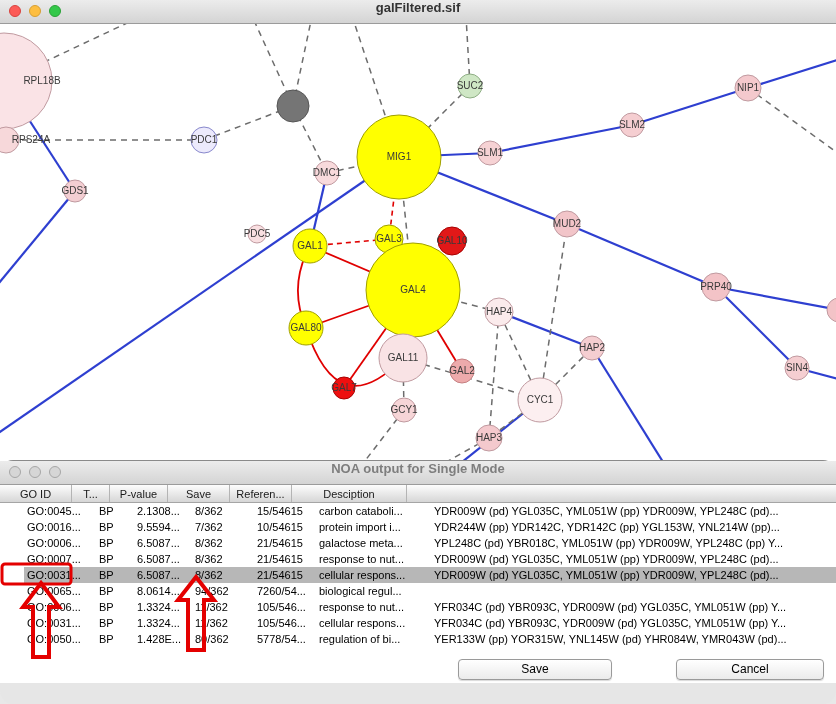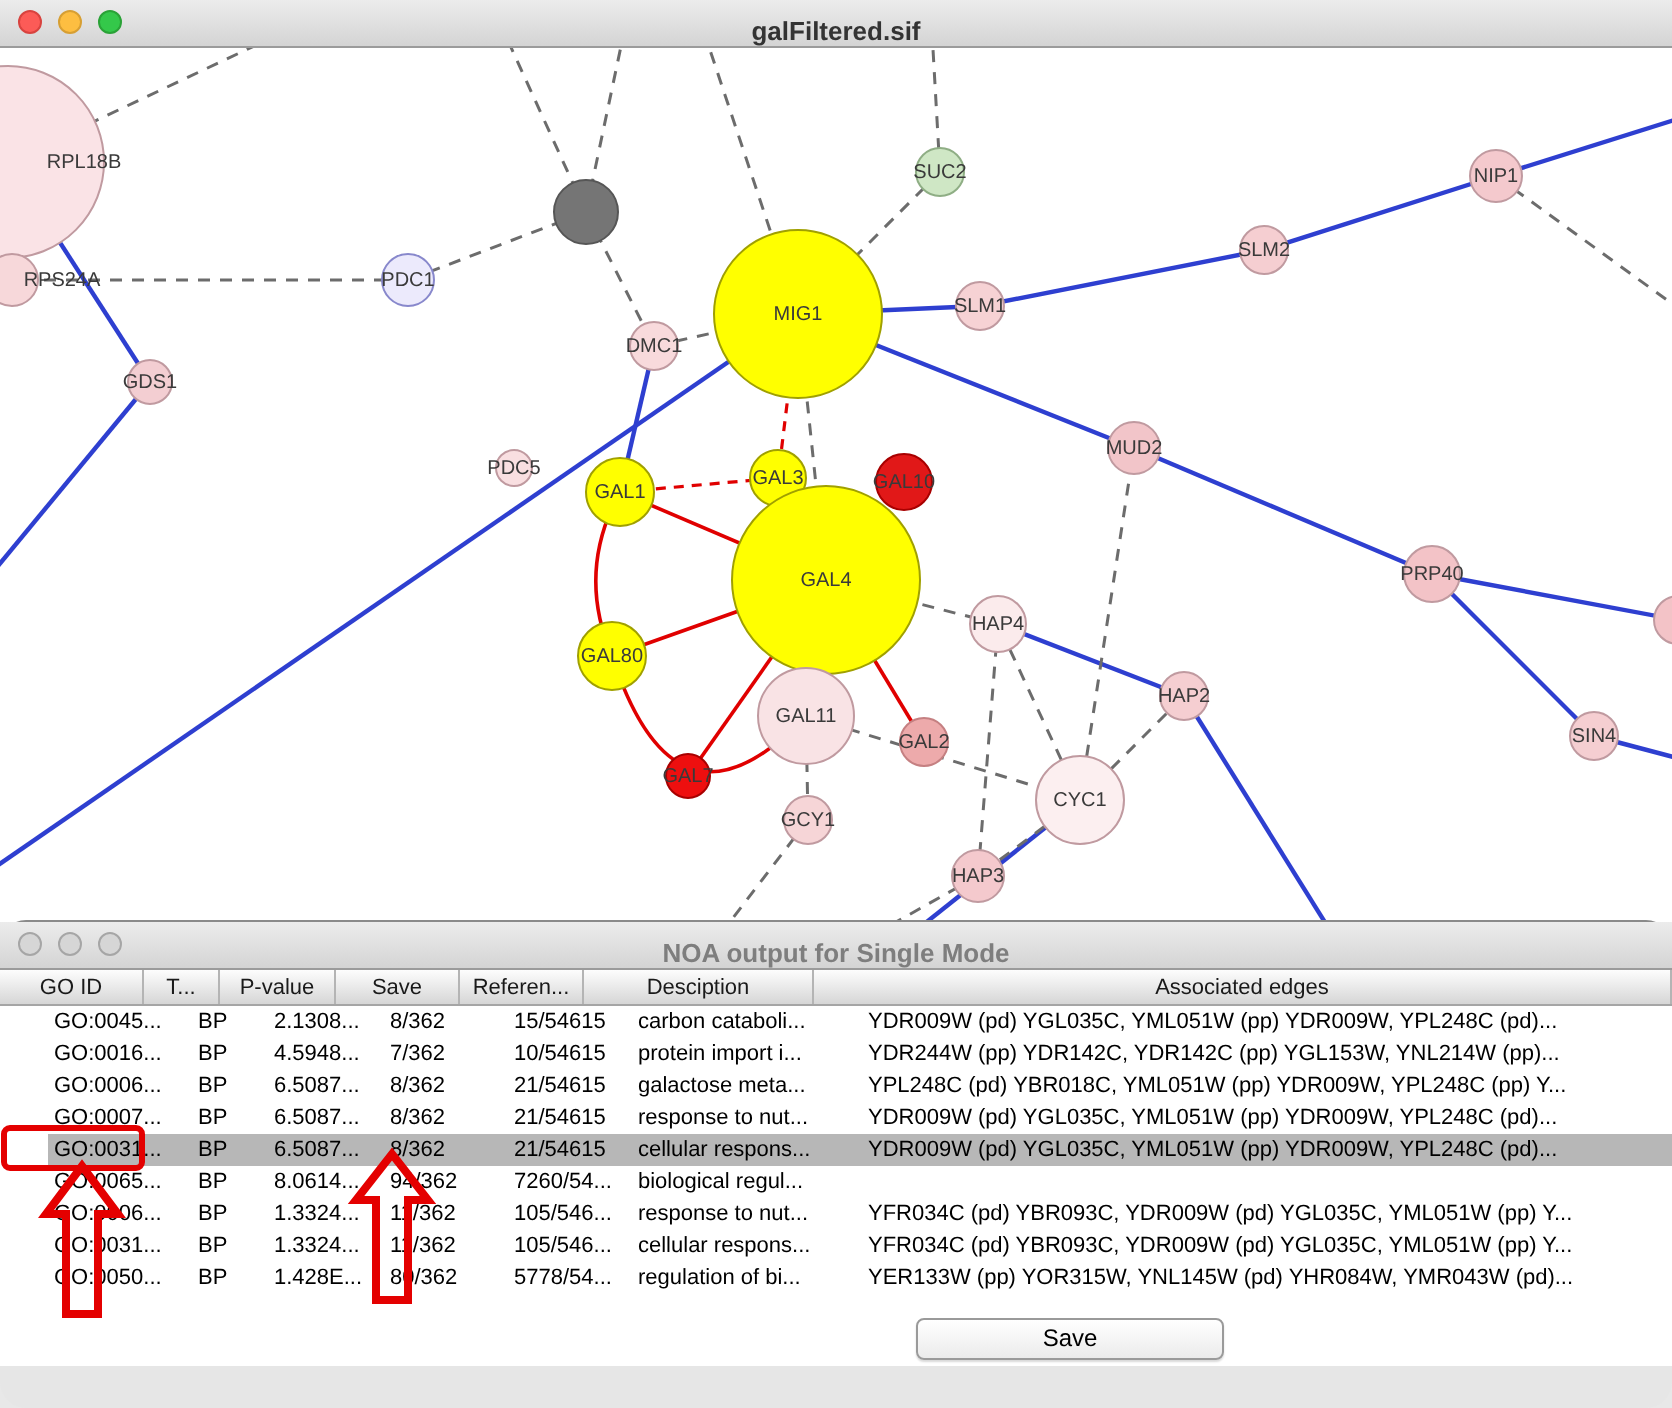--- a/index.html
+++ b/index.html
@@ -1,21 +1,21 @@
 <!DOCTYPE html>
 <html><head>
 <meta charset="utf-8">
 <style>
   html,body{margin:0;padding:0;}
   body{width:836px;height:704px;font-family:"Liberation Sans",sans-serif;background:#e8e8e8;overflow:hidden;}
   #stage{position:relative;width:836px;height:704px;}
 
   
   .titlebar{height:23px;background:linear-gradient(#ececec,#d4d4d4);border-bottom:1px solid #9b9b9b;
-            position:relative;display:flex;align-items:flex-end;justify-content:center;}
+            position:relative;display:flex;align-items:flex-start;justify-content:center;}
   .titlebar .title{font-size:13px;font-weight:bold;color:#333;}
   .titlebar.inactive .title{color:#7e7e7e;}
   .lights{position:absolute;left:9px;top:5px;display:flex;gap:8px;}
   .light{width:12px;height:12px;border-radius:50%;box-sizing:border-box;}
   .light.red{background:#fc5b57;border:1px solid #d8433f;}
   .light.yellow{background:#fdbe41;border:1px solid #d79f33;}
   .light.green{background:#34c84a;border:1px solid #2aa237;}
   .light.inactive{background:#d6d6d6;border:1px solid #a6a6a6;}
 
   
@@ -182,36 +182,35 @@
       <span class="title">NOA output for Single Mode</span>
     </div>
 
     <div id="table-header">
         <div class="thcell c0">GO ID</div>
         <div class="thcell c1">T...</div>
         <div class="thcell c2">P-value</div>
         <div class="thcell c3">Save</div>
         <div class="thcell c4">Referen...</div>
         <div class="thcell c5">Desciption</div>
-        <div class="thcell c6">Associated edges</div>
       </div>
     <div id="table-body">
         <div class="trow">
           <div class="tcell c0">GO:0045...</div>
           <div class="tcell c1">BP</div>
           <div class="tcell c2">2.1308...</div>
           <div class="tcell c3">8/362</div>
           <div class="tcell c4">15/54615</div>
           <div class="tcell c5">carbon cataboli...</div>
           <div class="tcell c6">YDR009W (pd) YGL035C, YML051W (pp) YDR009W, YPL248C (pd)...</div>
         </div>
         <div class="trow">
           <div class="tcell c0">GO:0016...</div>
           <div class="tcell c1">BP</div>
-          <div class="tcell c2">4.5948...</div>
+          <div class="tcell c2">9.5594...</div>
           <div class="tcell c3">7/362</div>
           <div class="tcell c4">10/54615</div>
           <div class="tcell c5">protein import i...</div>
           <div class="tcell c6">YDR244W (pp) YDR142C, YDR142C (pp) YGL153W, YNL214W (pp)...</div>
         </div>
         <div class="trow">
           <div class="tcell c0">GO:0006...</div>
           <div class="tcell c1">BP</div>
           <div class="tcell c2">6.5087...</div>
           <div class="tcell c3">8/362</div>
@@ -268,20 +267,21 @@
           <div class="tcell c1">BP</div>
           <div class="tcell c2">1.428E...</div>
           <div class="tcell c3">80/362</div>
           <div class="tcell c4">5778/54...</div>
           <div class="tcell c5">regulation of bi...</div>
           <div class="tcell c6">YER133W (pp) YOR315W, YNL145W (pd) YHR084W, YMR043W (pd)...</div>
         </div>
       </div>
 
     <div class="btn" id="save-button">Save</div>
+    <div class="btn" id="cancel-button">Cancel</div>
 
     <svg id="annotation-overlay" width="836" height="244" viewBox="0 0 836 244" xmlns="http://www.w3.org/2000/svg">
       <rect class="anno anno-rect" x="2" y="103" width="69" height="20" rx="3"></rect>
       <polygon class="anno" points="41,122 59,146 49,146 49,196 33,196 33,146 23,146"></polygon>
       <polygon class="anno" points="196,116 214,139 204,139 204,189 188,189 188,139 178,139"></polygon>
     </svg>
   </div>
 </div>
 
 </body></html>

